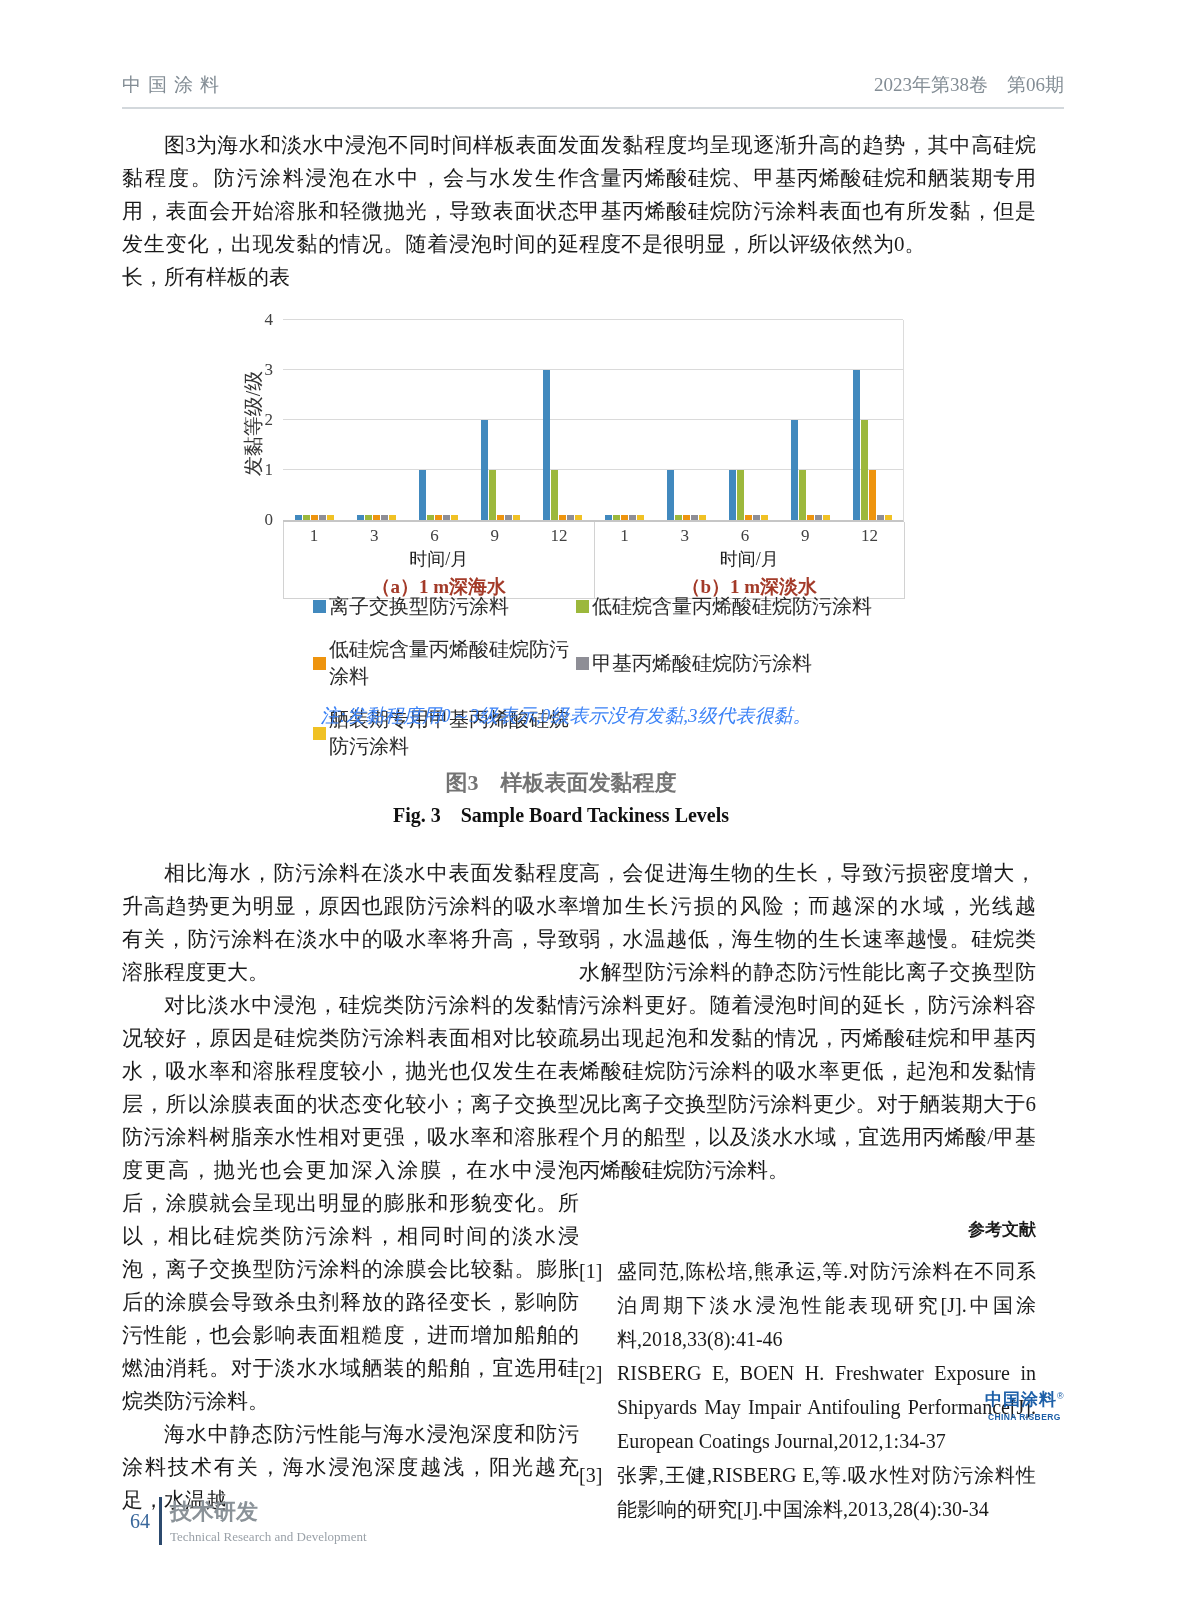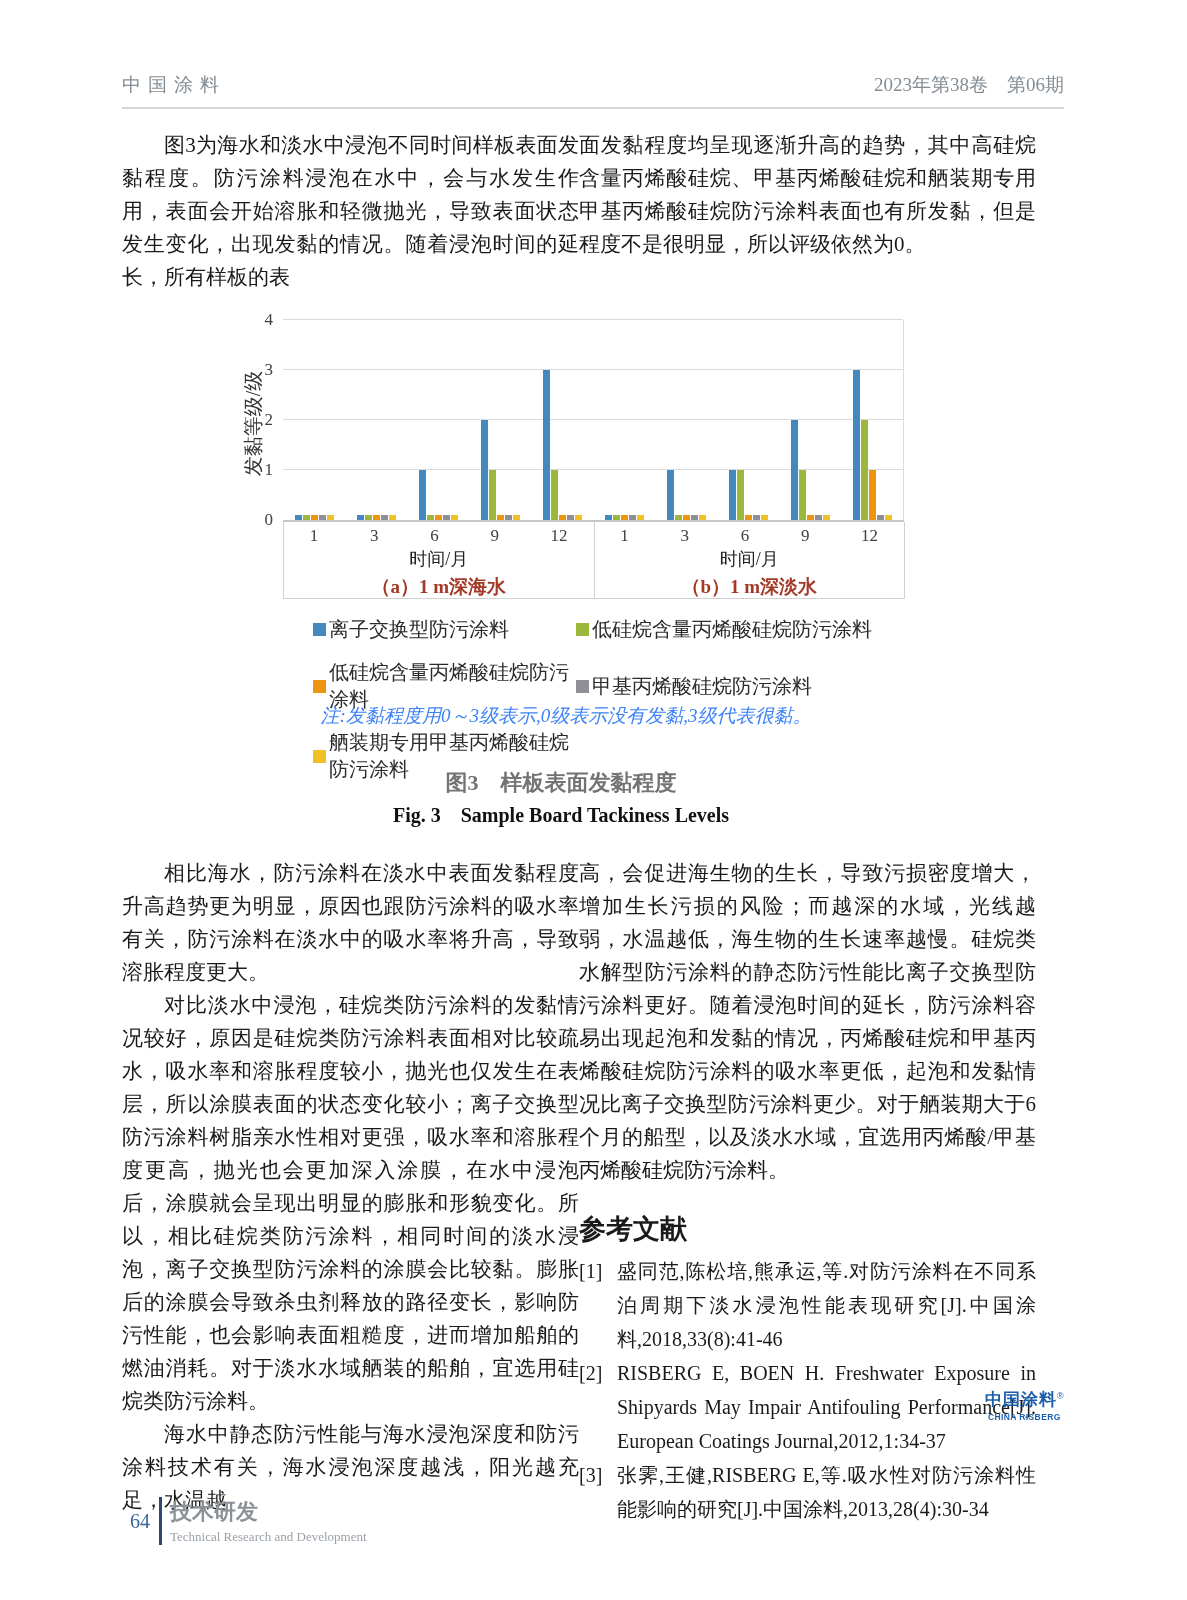--- a/index.html
+++ b/index.html
@@ -41,38 +41,38 @@
     position:absolute; left:48px; top:220px; width:620px; height:76px; display:flex;
     border-left:1px solid #d2d2d2; border-right:1px solid #d2d2d2; border-bottom:1px solid #d2d2d2;
   }
   .xhalf { width:50%; }
   .xhalf:first-child { border-right:1px solid #d2d2d2; }
   .months { display:flex; justify-content:space-around; font-size:17px; color:#404040; padding-top:4px; }
   .xlabel { text-align:center; font-size:18px; color:#222; margin-top:1px; }
   .pcaption { text-align:center; font-size:19px; font-weight:bold; color:#A33A28; margin-top:3px; }
   
   .legend {
-    position:absolute; left:313px; top:616px; width:650px;
+    position:absolute; left:313px; top:593px; width:650px;
     display:grid; grid-template-columns:263px auto; row-gap:16px;
     font-size:20px; color:#2a2a2a;
   }
   .legend-item { display:flex; align-items:center; }
   .chip { width:13px; height:13px; margin-right:3px; flex:none; }
   
   .fig-note {
     position:absolute; left:230px; top:703px; width:672px; text-align:center;
     color:#3b82f6; font-size:19px; font-style:italic;font-family:Liberation Serif, serif;
   }
   .cap-zh { position:absolute; left:0; right:0; top:768px; text-align:center; font-size:22px; font-weight:bold; color:#737373; }
   .cap-en { position:absolute; left:0; right:0; top:766px; text-align:center; font-size:20px; font-weight:bold; color:#111;margin-top:36px; }
   
   .sec-head { margin:16px 0 12px 0; color:#B5392A; font-size:27px; font-weight:bold;
     font-family:"Liberation Sans","DejaVu Sans",sans-serif; }
   .sec-head .no { margin-right:26px; }
-  .ref-title { text-align:left; font-weight:bold; font-size:27px; margin:26px 0 8px 0;
+  .ref-title { text-align:right; font-weight:bold; font-size:17px; margin:26px 0 8px 0;
     font-family:"Liberation Sans","DejaVu Sans",sans-serif; }
   .ref { display:flex; line-height:34px; font-size:20px; }
   .ref-no { width:38px; flex:none; }
   .ref-txt { flex:1; text-align:justify; }
   
   .logo { position:absolute; left:985px; top:1388px; color:#1C5FA8; text-align:center;
     font-family:"Liberation Sans","DejaVu Sans",sans-serif; }
   .logo .zh { font-size:17px; font-weight:bold; letter-spacing:1px; }
   .logo .reg { font-size:9px; vertical-align:super; }
   .logo .en { font-size:8.5px; font-weight:bold; letter-spacing:0.4px; margin-top:1px; }

